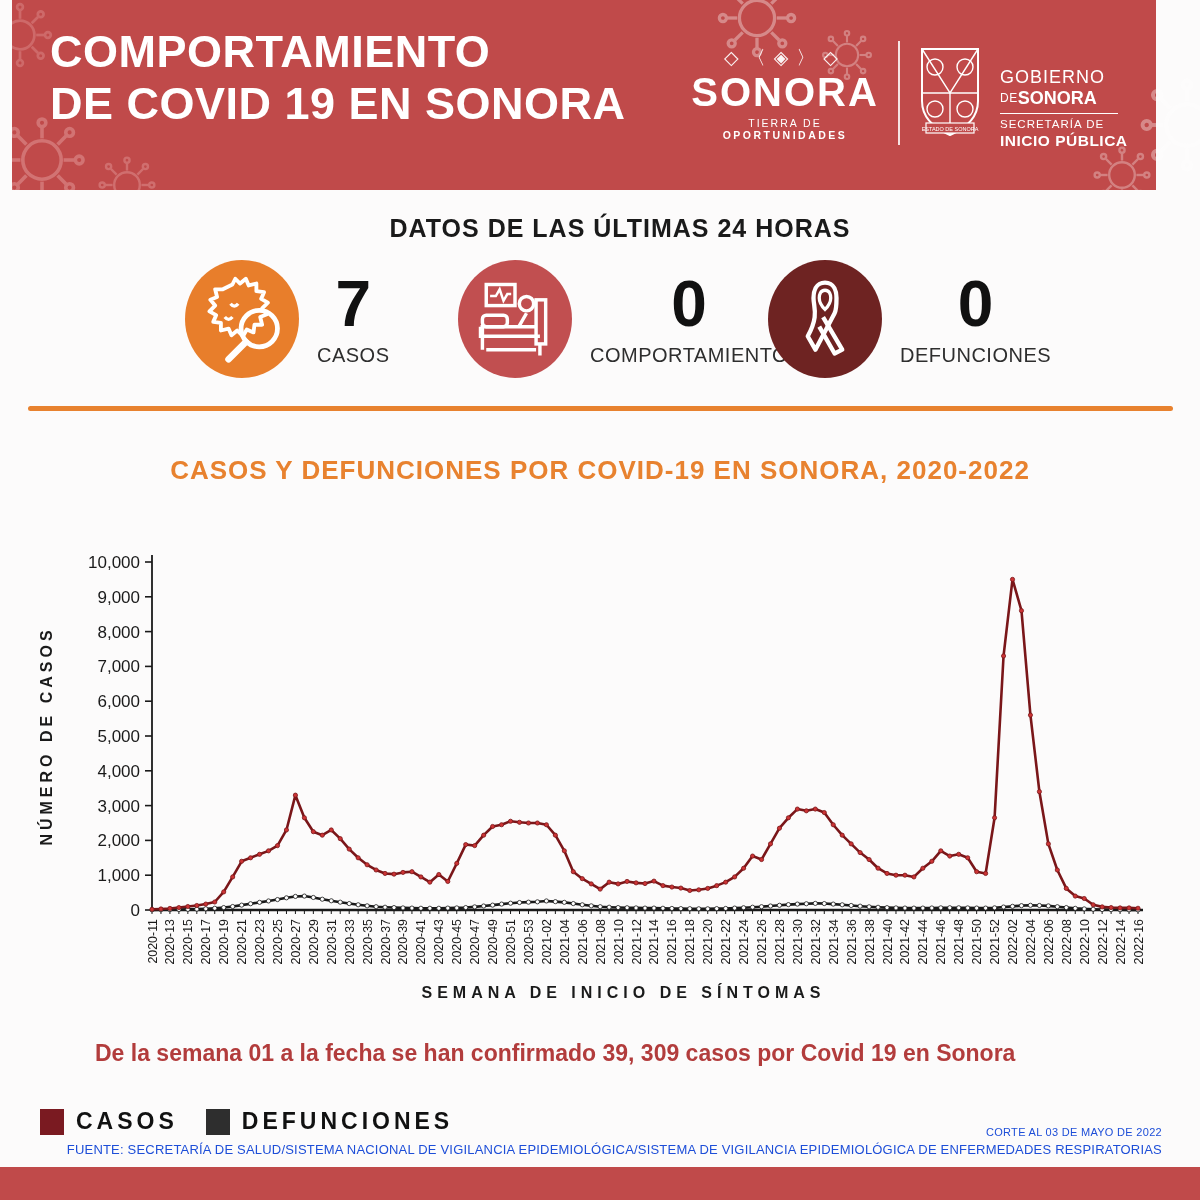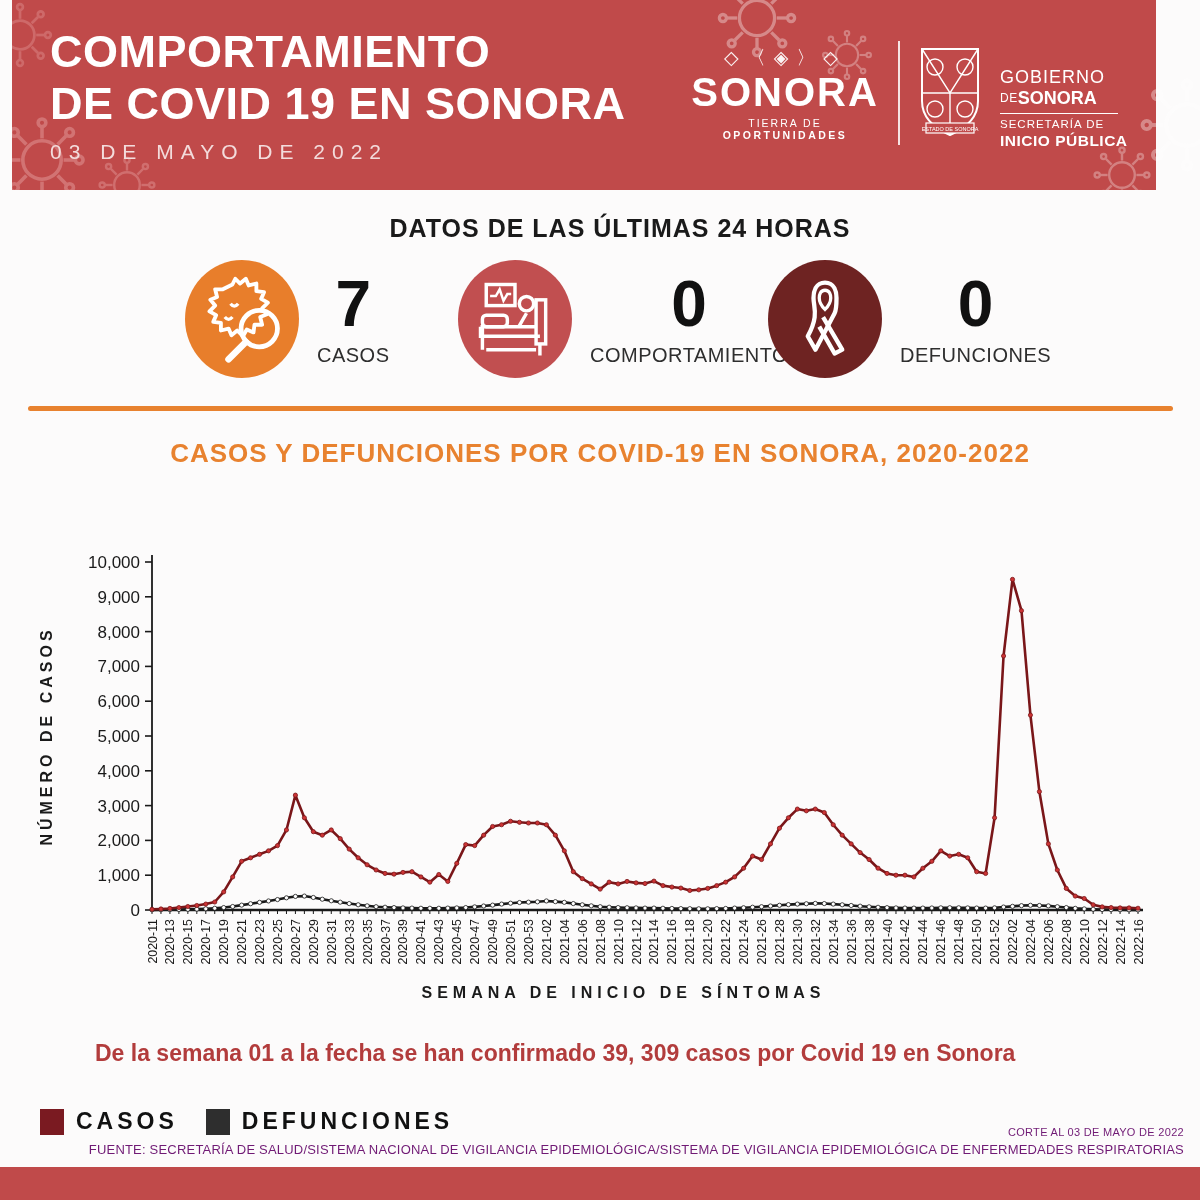--- a/index.html
+++ b/index.html
@@ -35,34 +35,34 @@
   .stat-text{display:flex;flex-direction:column;align-items:center;}
   .stat-value{font-size:64px;font-weight:800;color:#111;line-height:1;}
   .stat-label{font-size:20px;color:#2E2E2E;margin-top:8px;letter-spacing:.5px;}
   #stat-casos{left:185px;}
   #stat-hosp{left:458px;}
   #stat-def{left:768px;}
 
   #orange-rule{position:absolute;left:28px;top:406px;width:1145px;height:5px;border-radius:3px;background:#E8822F;}
 
   
-  #chart-title{position:absolute;left:0;top:438px;width:1200px;text-align:center;
+  #chart-title{position:absolute;left:0;top:455px;width:1200px;text-align:center;
     font-size:26px;font-weight:800;color:#E8822F;letter-spacing:1px;}
   #chart-svg{position:absolute;left:0;top:545px;}
   #xaxis-title{position:absolute;left:46px;top:984px;width:1155px;text-align:center;
     font-size:16px;font-weight:800;color:#1A1A1A;letter-spacing:5px;}
 
   
   #summary{position:absolute;left:95px;top:1040px;width:1060px;
     font-size:23px;font-weight:800;color:#B23C3C;}
   #legend{position:absolute;left:40px;top:1108px;display:flex;align-items:center;gap:28px;}
   .legend-item{display:flex;align-items:center;gap:12px;}
   .legend-swatch{width:24px;height:26px;}
   .legend-label{font-size:23px;font-weight:800;color:#111;letter-spacing:4px;}
-  #footer-note{position:absolute;right:16px;top:1126px;text-align:right;color:#701a75;}
+  #footer-note{position:absolute;right:38px;top:1126px;text-align:right;color:#1d4ed8;}
   #footer-corte{font-size:11px;letter-spacing:.3px;}
   #footer-fuente{font-size:13px;margin-top:4px;letter-spacing:.2px;}
   #bottom-strip{position:absolute;left:0;top:1167px;width:1200px;height:33px;background:#C04A4A;}
 </style>
 </head>
 <body>
 
 <div id="page">
 
   <div id="header" style="background-color: rgb(192, 74, 74);">
@@ -95,21 +95,20 @@
       <use href="#virusdeco" transform="translate(1175,125) scale(1.3)" stroke="#FFFFFF" opacity="0.35"></use>
       <use href="#virusdeco" transform="translate(1110,175) scale(0.8)" stroke="#FFFFFF" opacity="0.30"></use>
       <use href="#virusdeco" transform="translate(30,160) scale(1.2)" stroke="#E8A5A5" opacity="0.45"></use>
       <use href="#virusdeco" transform="translate(115,185) scale(0.8)" stroke="#E8A5A5" opacity="0.40"></use>
       <use href="#virusdeco" transform="translate(8,35) scale(0.9)" stroke="#E8A5A5" opacity="0.35"></use>
     </svg>
 
     <div class="title-block">
       <div class="title-line">COMPORTAMIENTO</div>
       <div class="title-line">DE COVID 19 EN SONORA</div>
-      <div class="header-date">03 DE MAYO DE 2022</div>
     </div>
 
     <div class="brand">
       <div class="sonora-block">
         <div class="sonora-ornament">◇〈◈〉◇</div>
         <div class="sonora-wordmark">SONORA</div>
         <div class="sonora-tagline">
           <span>TIERRA DE</span>
           <b>OPORTUNIDADES</b>
         </div>

